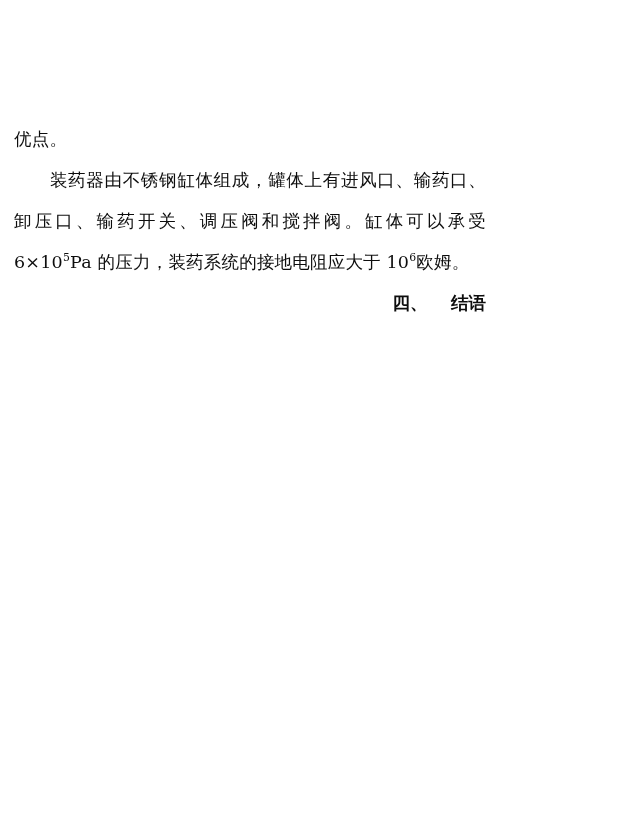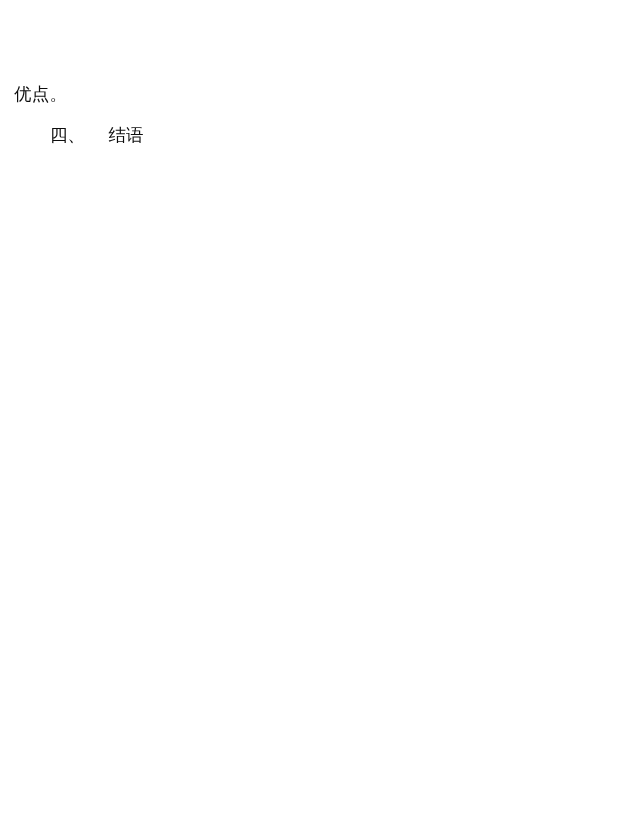--- a/index.html
+++ b/index.html
@@ -12,39 +12,40 @@
     background: #ffffff;
     font-family: "DejaVu Serif", "Liberation Serif", serif;
     color: #0d0d0d;
     overflow: hidden;
   }
   .page {
     position: relative;
     width: 508px;
     height: 836px;
     box-sizing: border-box;
-    padding: 74px 22px 0 14px;
+    padding: 119px 22px 0 14px;
   }
   .para {
     font-size: 17.5px;
     line-height: 41px;
     text-align: justify;
     text-justify: inter-ideograph;
     letter-spacing: 0.2px;
     margin: 0;
   }
   .indent2 {
     text-indent: 2.05em;
   }
   .heading {
     font-size: 17.5px;
     line-height: 41px;
-    font-weight: normal;
+    font-weight: bold;
     text-indent: 2.05em;
     margin: 0;
+    text-align: right;
   }
   .heading .num {
     margin-right: 1.35em;
   }
   .formula {
     white-space: nowrap;
   }
   sup {
     font-size: 0.62em;
     vertical-align: super;
@@ -52,17 +53,18 @@
   }
   .nowrap { white-space: nowrap; }
 </style>
 </head>
 <body>
 
 <div class="page">
 
   <p class="para">优点。</p>
 
+  <p class="para indent2"><span>装药器由不锈钢缸体组成，罐体上有进风口、输药口、卸压口、输药开关、调压阀和搅拌阀。缸体可以承受 </span><span class="formula nowrap"><span>6×10</span><sup>5</sup><span>Pa</span></span><span> 的压力，装药系统的接地电阻应大于 10</span><sup>6</sup><span>欧姆。</span></p>
 
   <p class="heading"><span class="num">四、</span><span>结语</span></p>
 
 
 </div>
 
 </body></html>

